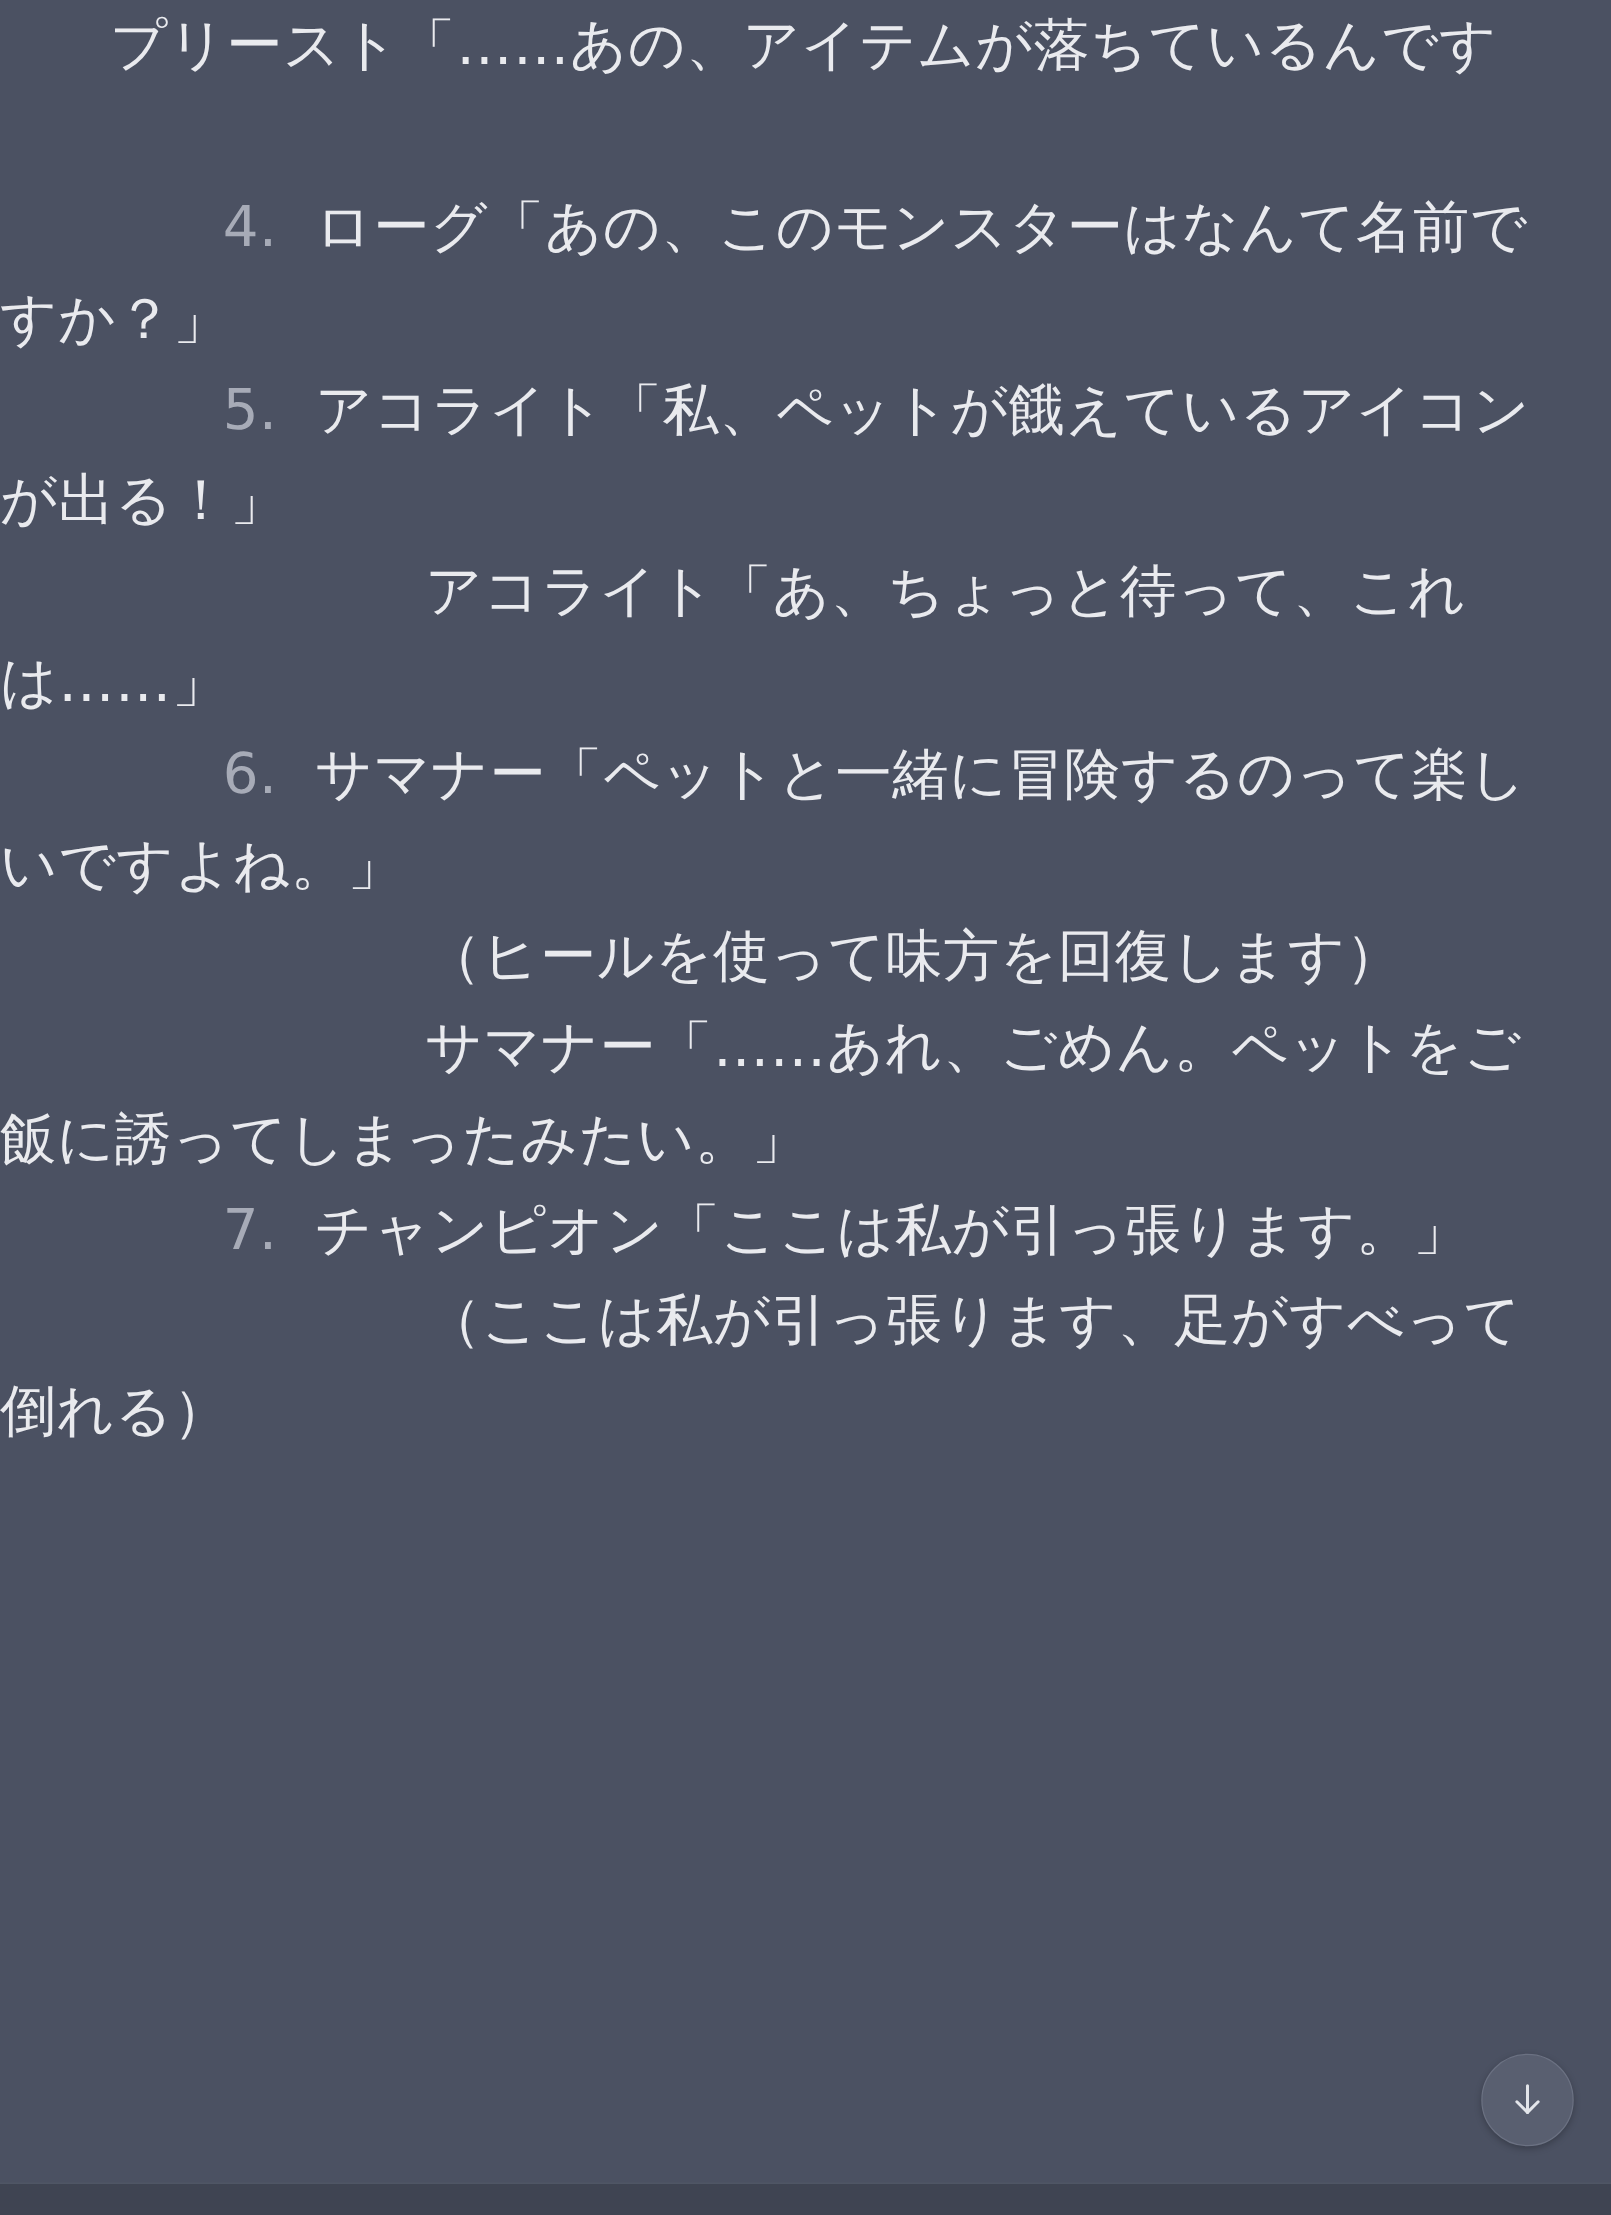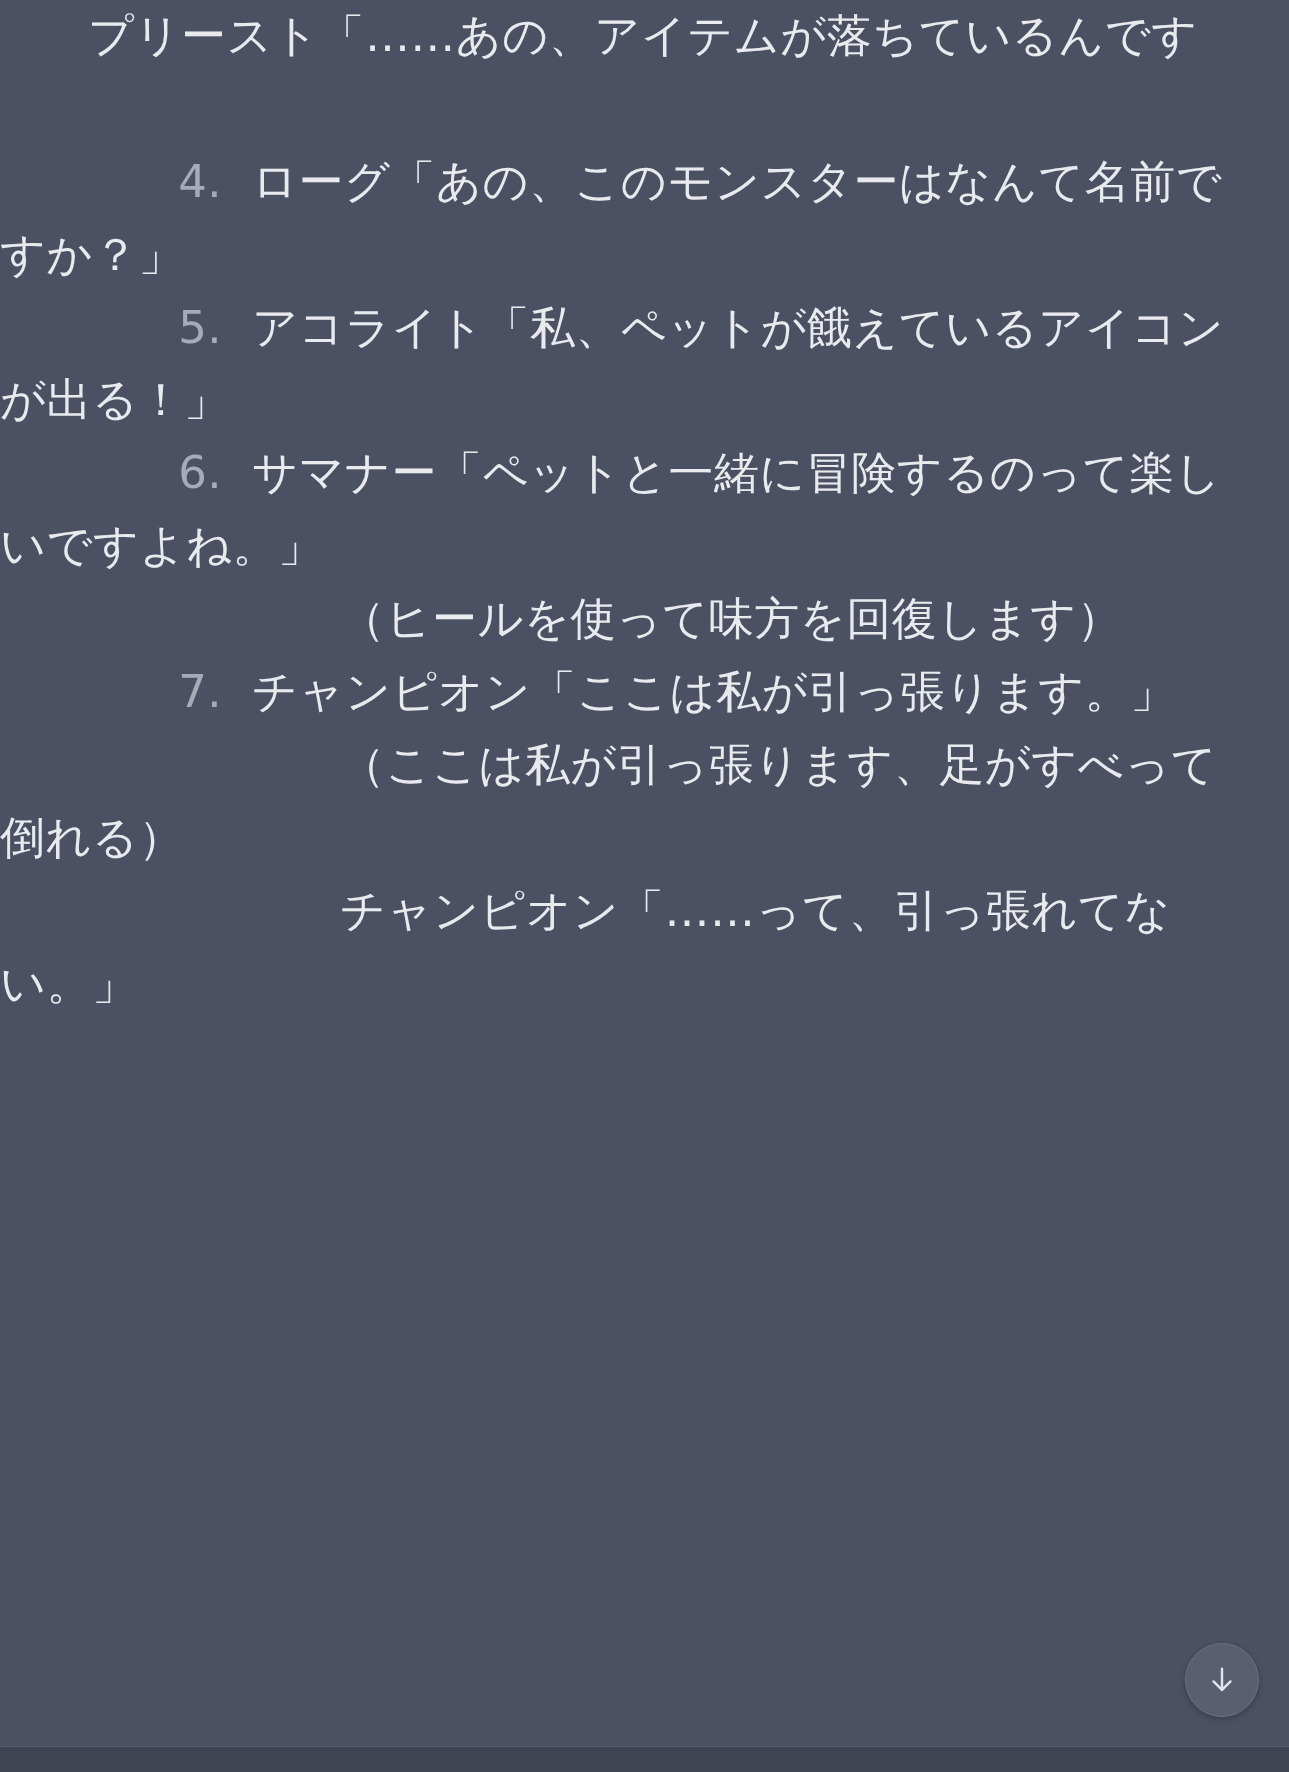--- a/index.html
+++ b/index.html
@@ -102,33 +102,34 @@
     </li>
 
     <li class="item">
       <span class="num">4.</span>
       <div class="para hang">ローグ「あの、このモンスターはなんて名前ですか？」</div>
     </li>
 
     <li class="item">
       <span class="num">5.</span>
       <div class="para hang">アコライト「私、ペットが餓えているアイコンが出る！」</div>
+      <div class="para hang sub">アコライト「あ、ちょっと待って、これは……」</div>
     </li>
 
     <li class="item">
       <span class="num">6.</span>
       <div class="para hang">サマナー「ペットと一緒に冒険するのって楽しいですよね。」</div>
       <div class="para hang sub">（ヒールを使って味方を回復します）</div>
+      <div class="para hang sub">サマナー「……あれ、ごめん。ペットをご飯に誘ってしまったみたい。」</div>
     </li>
 
     <li class="item">
       <span class="num">7.</span>
       <div class="para hang">チャンピオン「ここは私が引っ張ります。」</div>
       <div class="para hang sub">（ここは私が引っ張ります、足がすべって倒れる）</div>
-      <div class="para hang sub">チャンピオン「……って、引っ張れてない。」</div>
     </li>
 
   </ol>
 </div>
 
 <div id="scroll-fab">
   <span>
     <svg width="34" height="34" viewBox="0 0 24 24" fill="none" stroke="#e3e5ea" stroke-width="1.7" stroke-linecap="round" stroke-linejoin="round">
       <line x1="12" y1="4" x2="12" y2="19"></line>
       <polyline points="6,13 12,19 18,13"></polyline>

